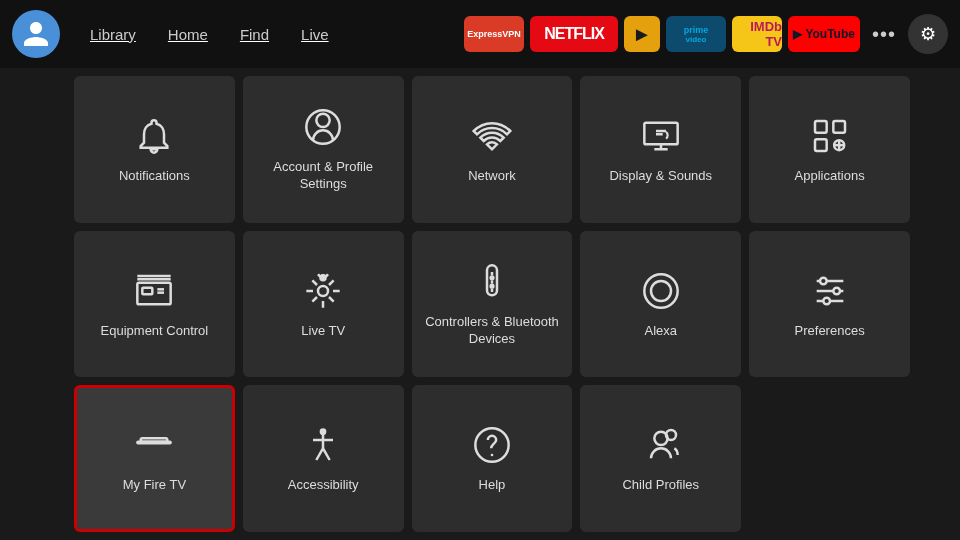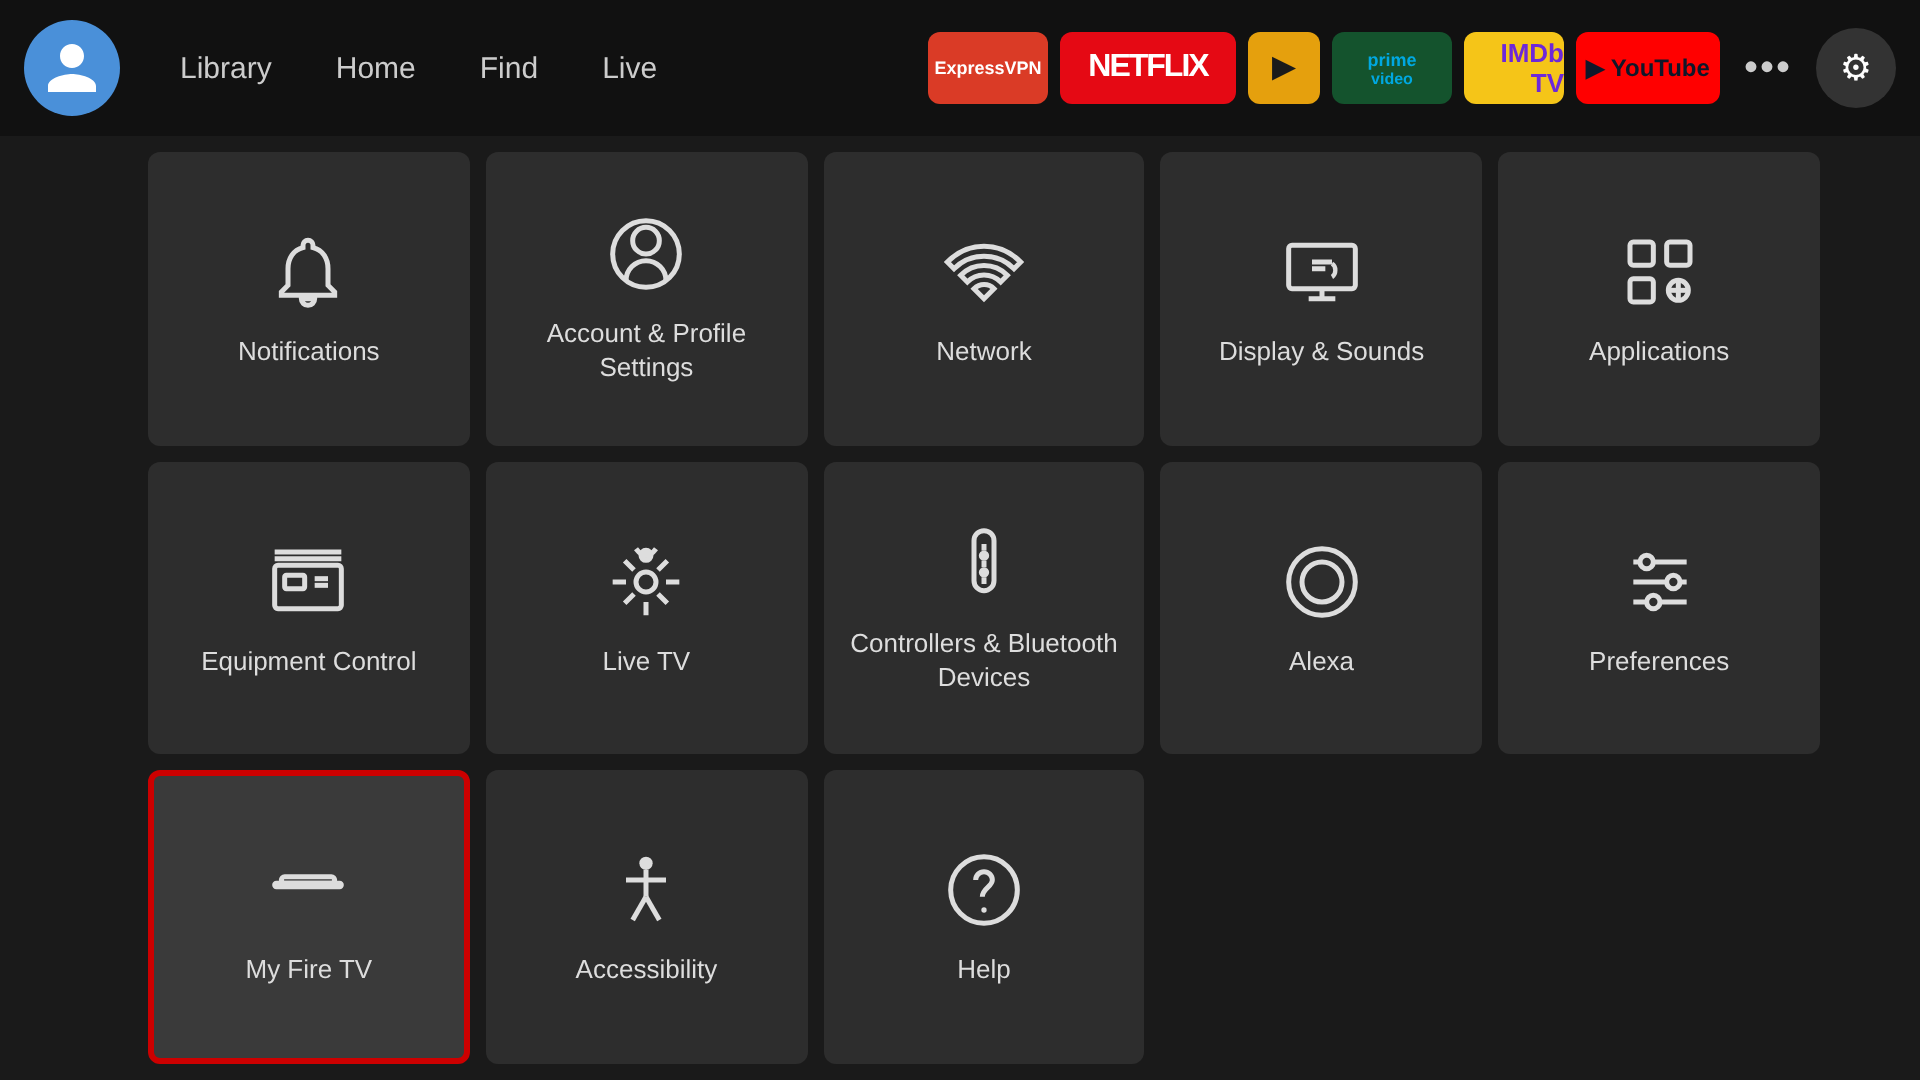--- a/index.html
+++ b/index.html
@@ -37,20 +37,21 @@
       width: 30px;
       height: 30px;
       fill: white;
     }
 
     .nav-links {
       display: flex;
       align-items: center;
       gap: 4px;
       margin-left: 8px;
+      text-decoration: underline;
     }
 
     .nav-link {
       color: #ccc;
       font-size: 15px;
       padding: 6px 14px;
       border-radius: 4px;
       cursor: pointer;
     }
 
@@ -70,22 +71,22 @@
       font-weight: bold;
       font-size: 12px;
       cursor: pointer;
       overflow: hidden;
       text-align: right;
     }
 
     .app-icon.expressvpn { background: #da3b26; width: 60px; color: white; font-size: 9px; }
     .app-icon.netflix { background: #e50914; width: 88px; color: white; font-size: 16px; letter-spacing: -1px; }
     .app-icon.plex { background: #e5a00d; width: 36px; color: #1a1a1a; }
-    .app-icon.prime { background: #14532d; width: 60px; color: #00a8e1; font-size: 9px; }
-    .app-icon.imdb { background: #f5c518; width: 50px; color: #6d28d9; font-size: 13px; font-weight: 900; }
+    .app-icon.prime { background: #0c4a6e; width: 60px; color: #00a8e1; font-size: 9px; }
+    .app-icon.imdb { background: #f5c518; width: 50px; color: #be185d; font-size: 13px; font-weight: 900; }
     .app-icon.youtube { background: #ff0000; width: 72px; color: #0f172a; font-size: 12px; }
 
     .more-btn {
       width: 36px;
       height: 36px;
       border-radius: 50%;
       background: transparent;
       border: none;
       color: #ccc;
       font-size: 20px;
@@ -352,17 +353,28 @@
       <div class="icon-wrap">
         <svg viewBox="0 0 24 24">
           <circle cx="12" cy="12" r="10"></circle>
           <path d="M9.5 9a2.5 2.5 0 0 1 5 0c0 2-3 2.5-3 5"></path>
           <circle cx="12" cy="18" r="0.8" fill="#ddd" stroke="none"></circle>
         </svg>
       </div>
       <span class="label">Help</span>
     </div>
 
+    <div class="grid-item">
+      <div class="icon-wrap">
+        <svg viewBox="0 0 24 24">
+          <circle cx="12" cy="8" r="4"></circle>
+          <path d="M6 20c0-3.3 2.7-6 6-6s6 2.7 6 6"></path>
+          <circle cx="18" cy="6" r="3"></circle>
+          <path d="M20 14c1.5.8 2 2.5 2 4"></path>
+        </svg>
+      </div>
+      <span class="label">Child Profiles</span>
+    </div>
 
     <div class="grid-item" style="background:transparent;cursor:default;"></div>
 
   </div>
 </div>
 
 </body></html>

